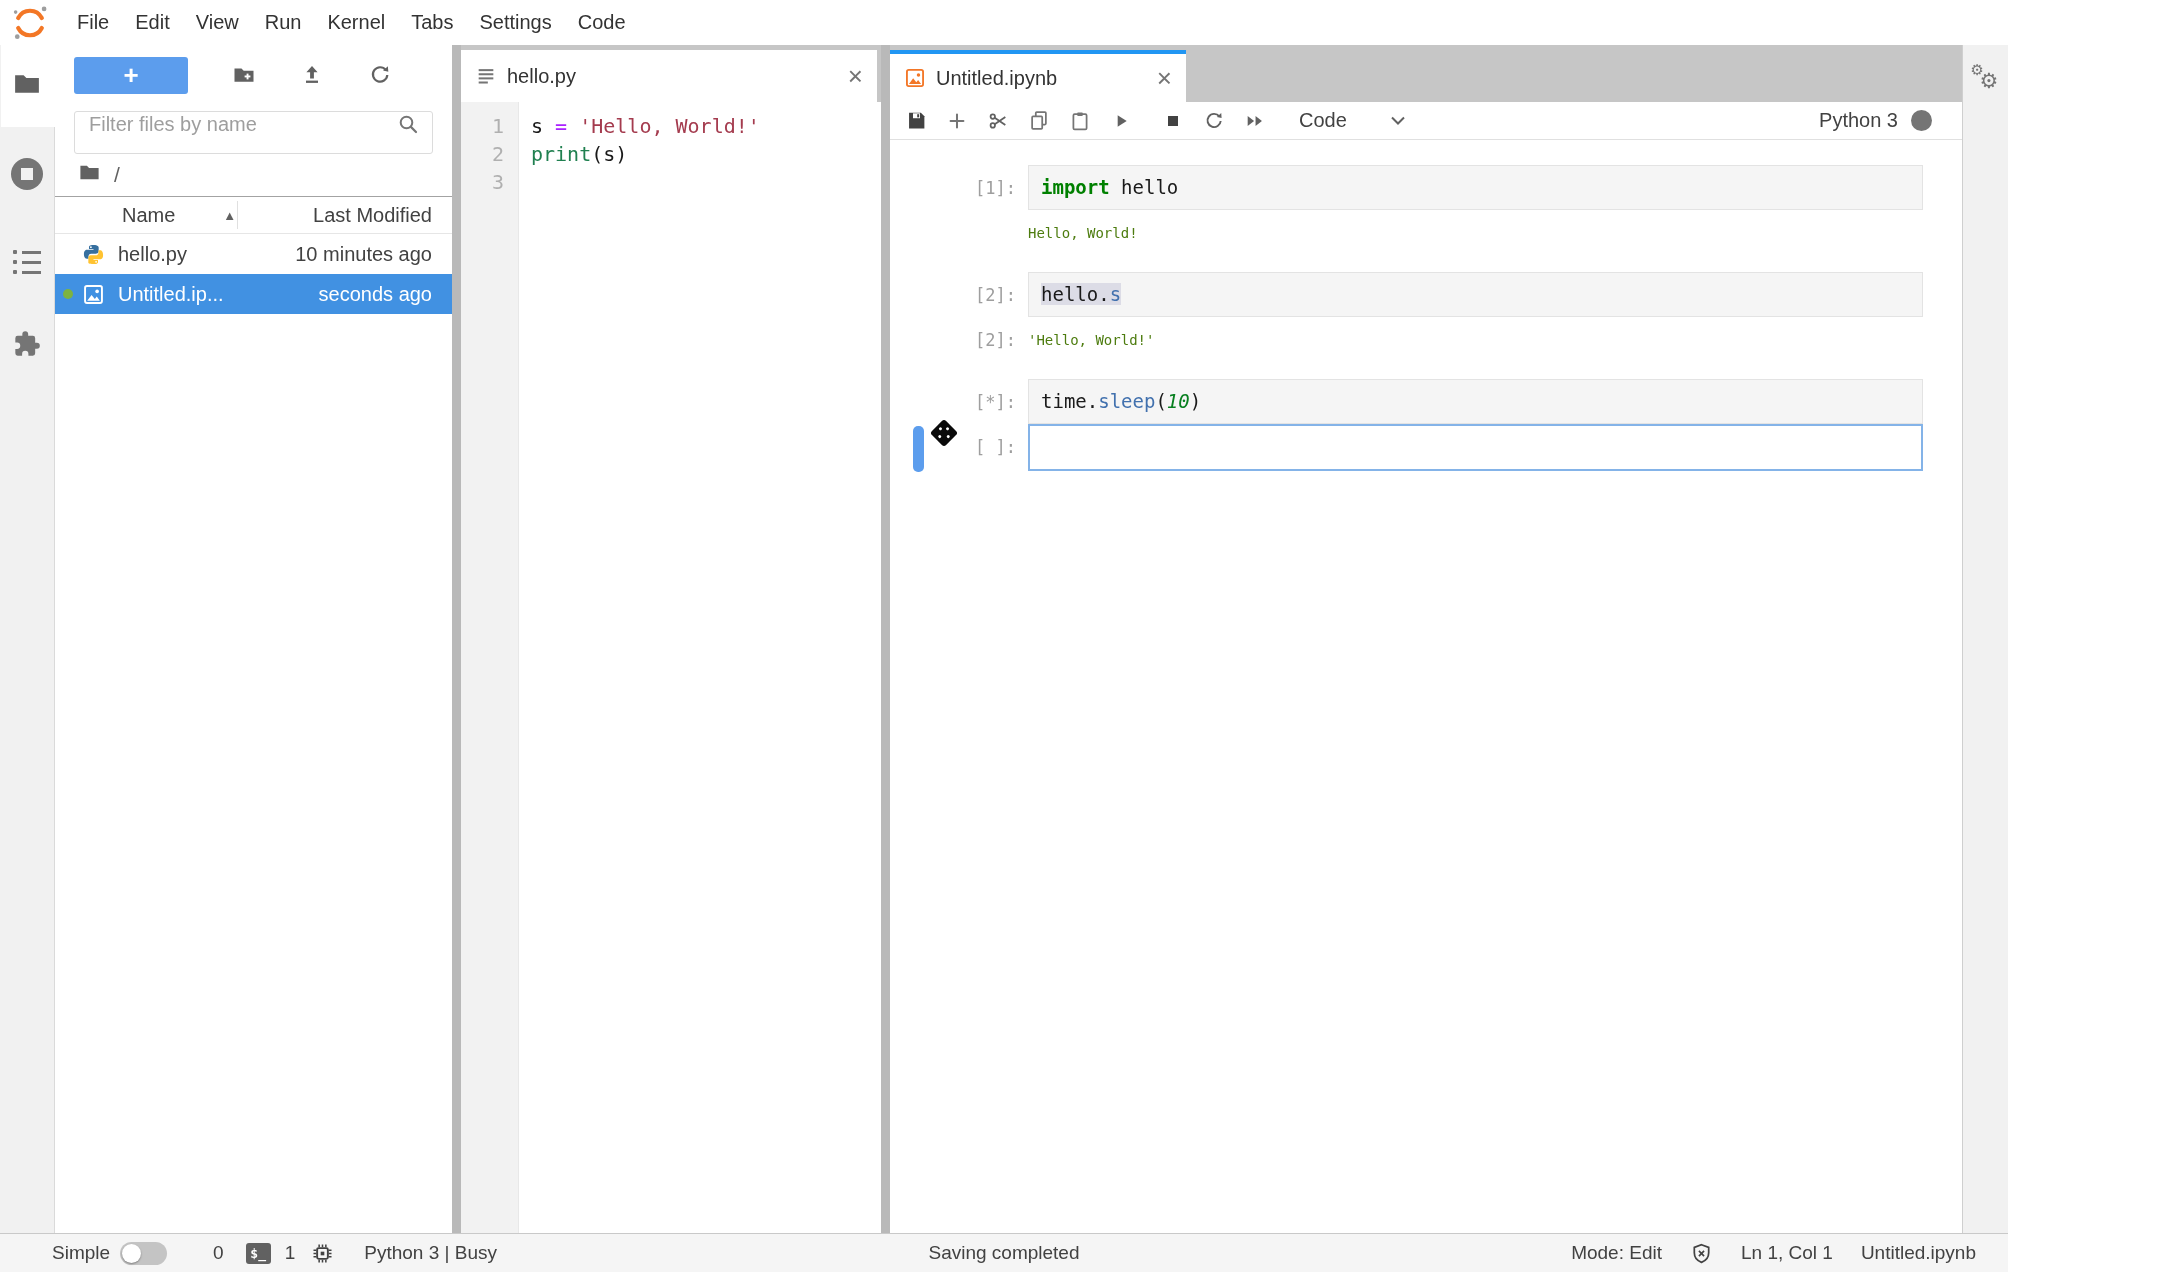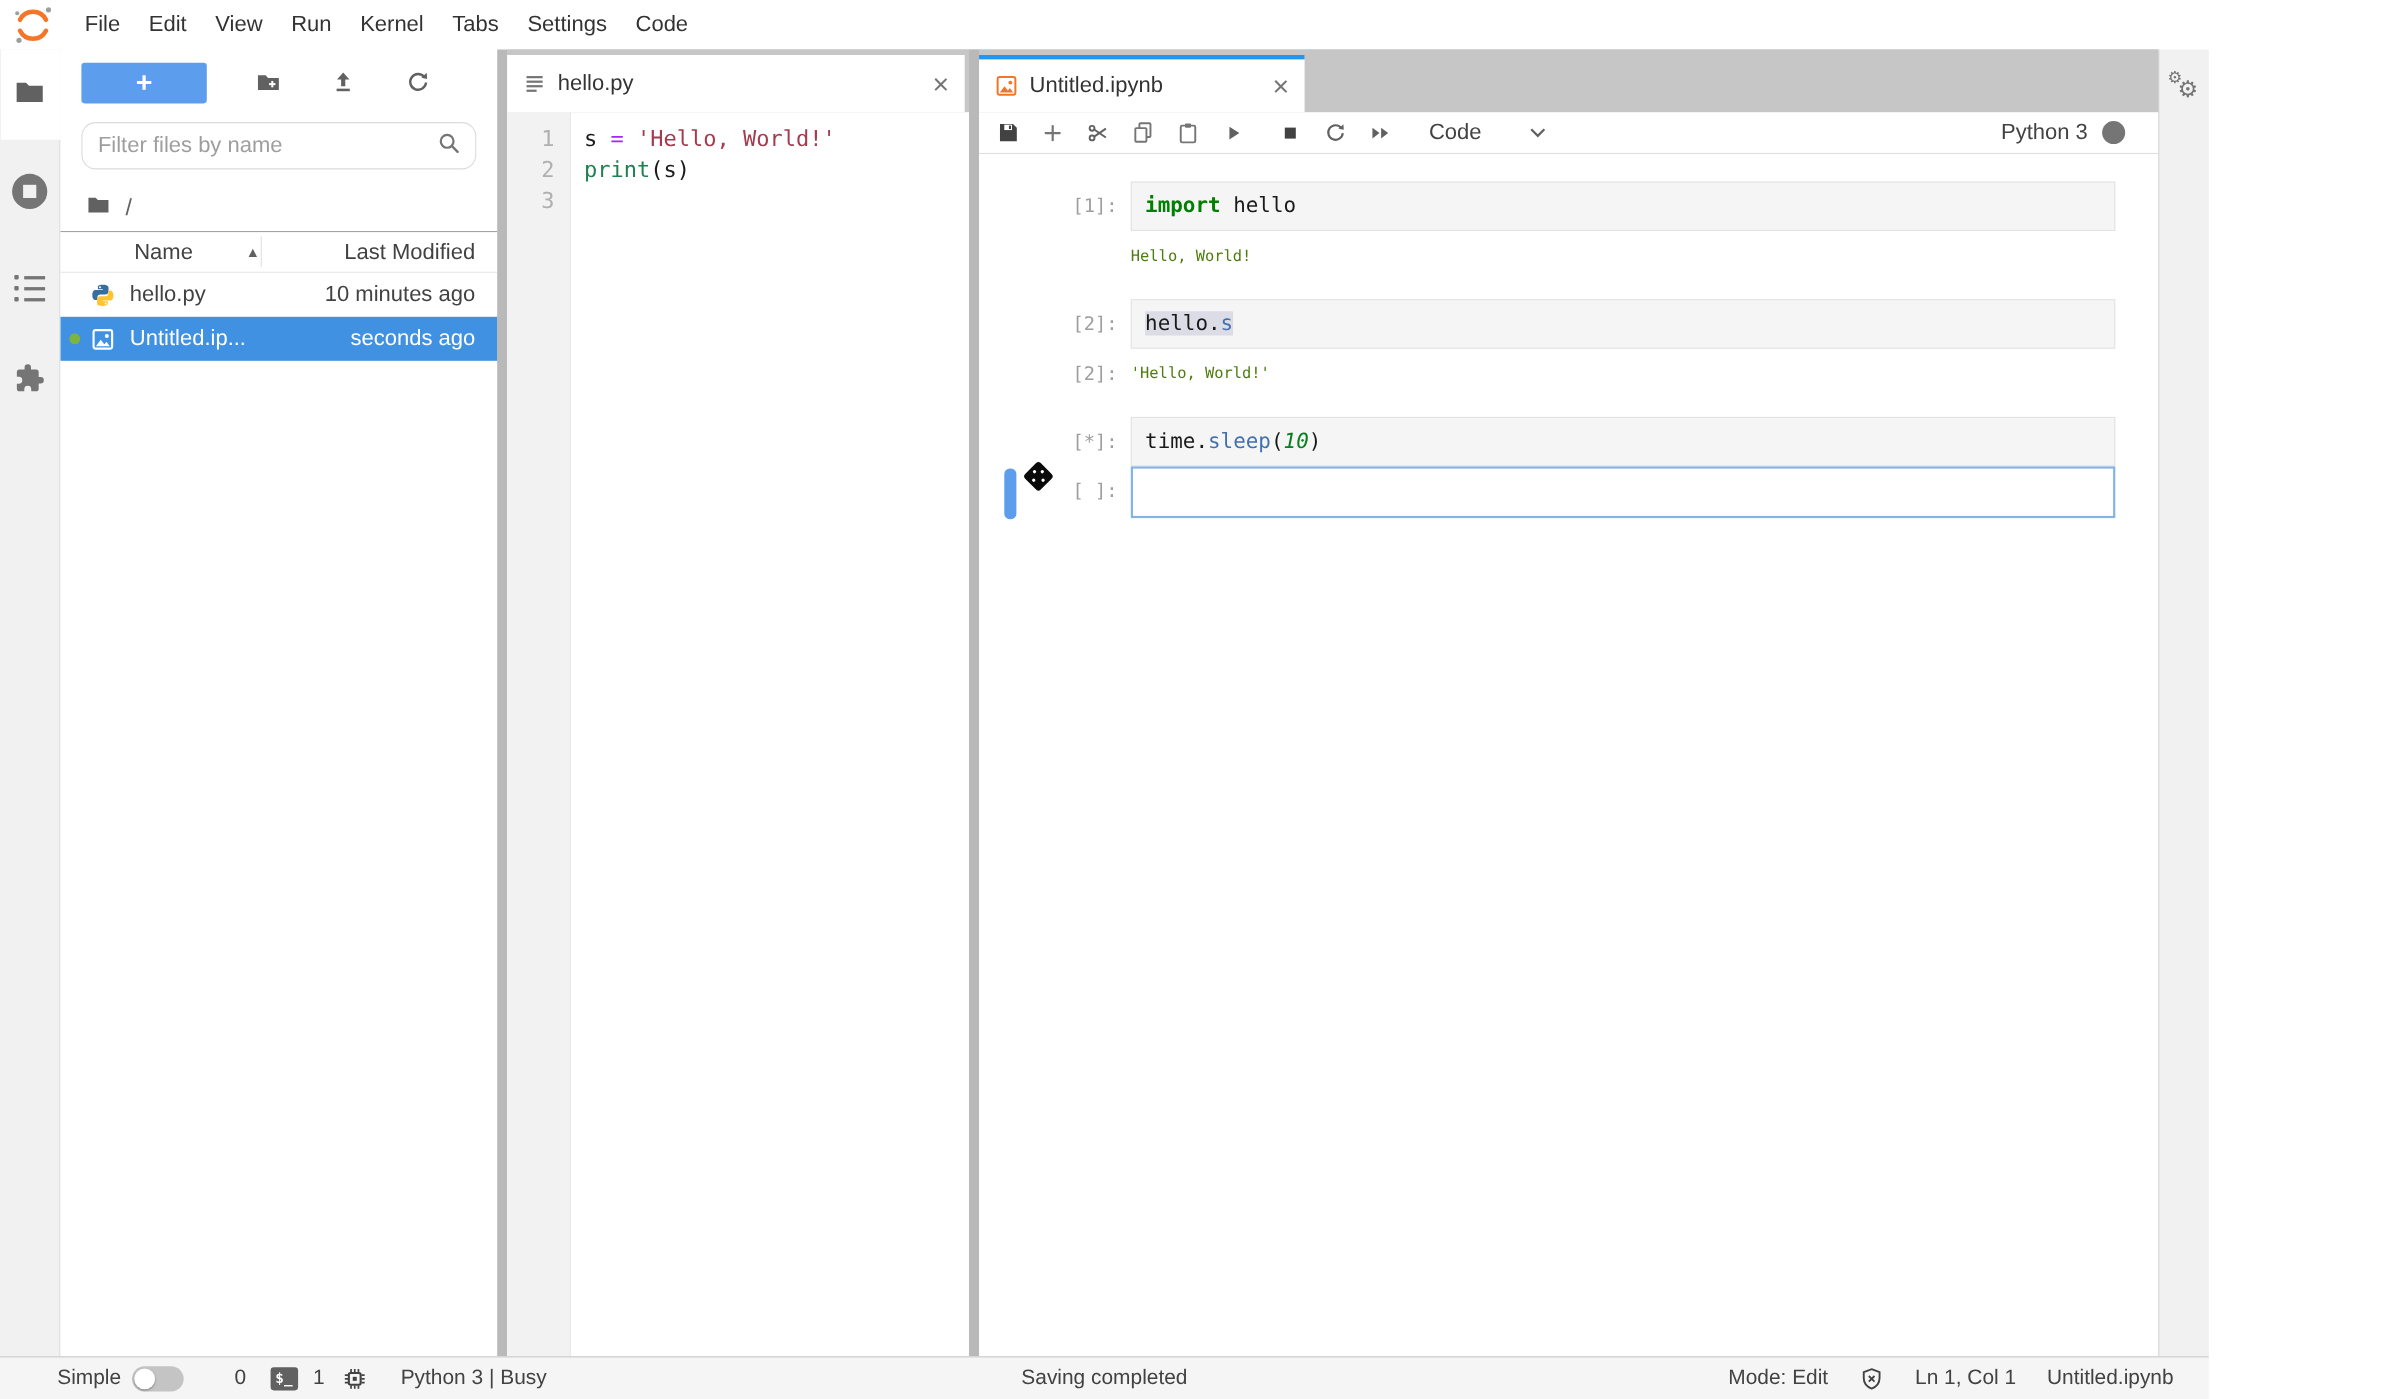--- a/index.html
+++ b/index.html
@@ -32,22 +32,22 @@
   .listicon i { display:flex; align-items:center; gap:5px; }
   .listicon i::before { content:""; width:4px; height:4px; background:#757575; border-radius:1px; }
   .listicon i::after { content:""; width:19px; height:3px; background:#757575; }
 
   
   .filebrowser { width:397px; flex:none; background:#fff; display:flex; flex-direction:column; }
   .fb-toolbar { height:60px; flex:none; display:flex; align-items:center; padding-left:19px; }
   .new-btn { width:114px; height:37px; background:#5c9ded; border-radius:3px; color:#fff; font-size:26px; font-weight:bold;
              display:flex; align-items:center; justify-content:center; line-height:0; }
   .fb-tool-icon { margin-left:44px; display:flex; color:#616161; }
-  .fb-filter { margin:6px 19px 14px 19px; height:43px; flex:none; border:1px solid #dcdcdc; border-radius:13px;
-               display:flex; align-items:center; padding:0 12px; }
+  .fb-filter { margin:6px 19px 0 19px; height:43px; flex:none; border:1px solid #dcdcdc; border-radius:3px;
+               display:flex; align-items:flex-start; padding:0 12px; }
   .fb-filter input { border:0; outline:0; flex:1; font-size:20px; font-family:"Liberation Sans",sans-serif; color:#616161; background:transparent; }
   .fb-filter input::placeholder { color:#9e9e9e; }
   .fb-crumb { height:42px; flex:none; display:flex; align-items:center; padding-left:23px; gap:13px; font-size:21px; color:#616161; }
   .fb-header { height:38px; flex:none; display:flex; align-items:center; border-top:1px solid #a3a3a3; border-bottom:1px solid #e6e6e6;
                font-size:20px; font-weight:normal; color:#424242; position:relative;padding-left:40px; }
   .fb-header .colname { padding-left:27px; }
   .fb-header .sortarrow { font-size:13px; color:#616161; margin-left:48px; }
   .fb-header .colmod { margin-left:auto; padding-right:20px; }
   .fb-header .coldiv { position:absolute; left:182px; top:4px; bottom:4px; width:1px; background:#e0e0e0; }
   .fb-rows { flex:1; }

